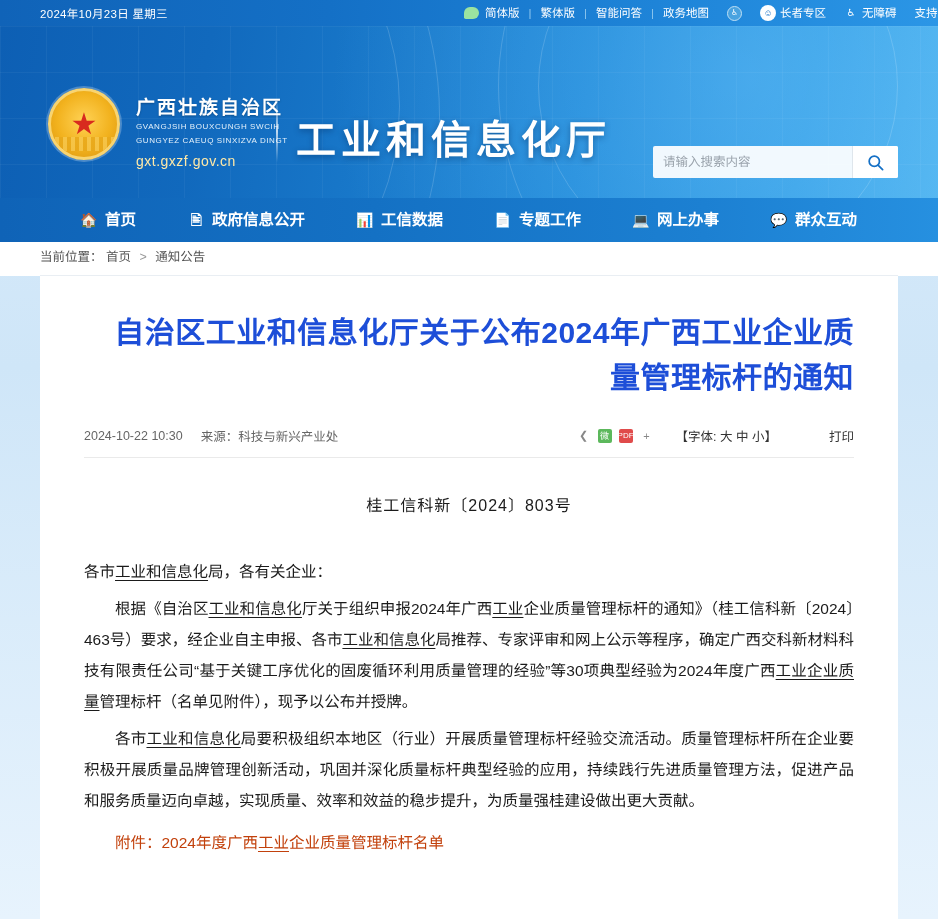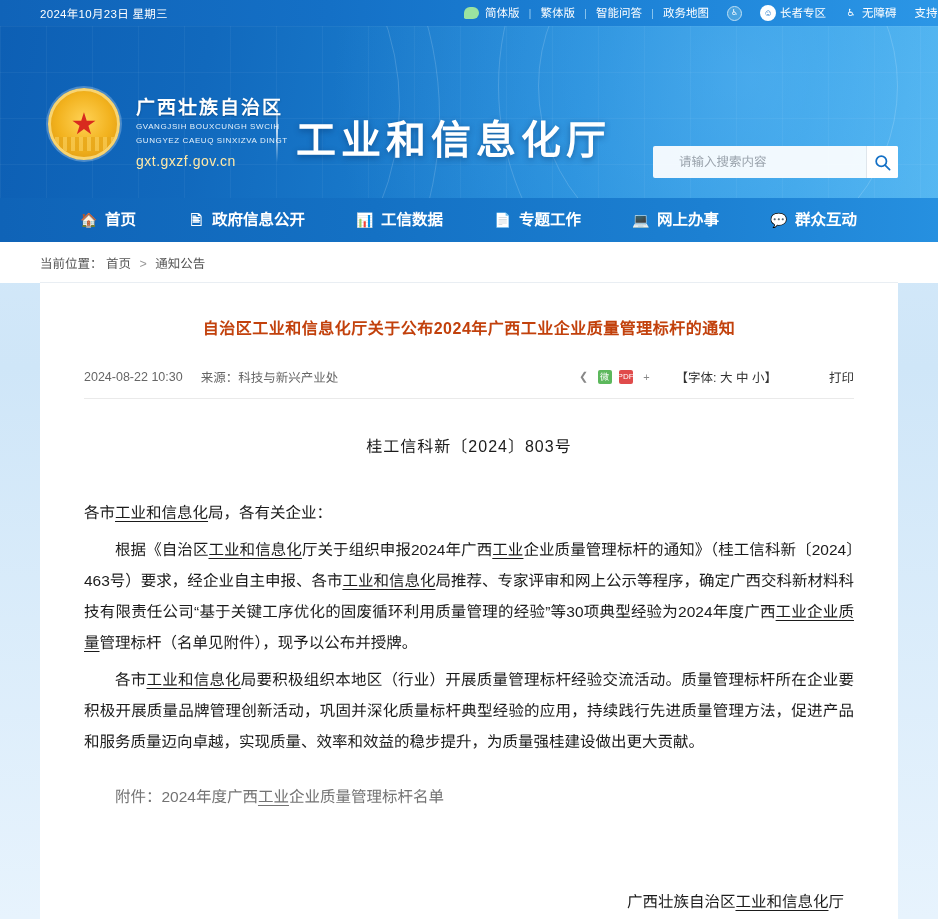--- a/index.html
+++ b/index.html
@@ -158,21 +158,21 @@
     transform: translateY(-100%);
     display: flex;
     width: 245px; height: 32px;
     background: rgba(255,255,255,.93);
     border-radius: 2px;
     overflow: hidden;
   }
   .searchbox input {
     flex: 1;
     border: 0; outline: 0;
-    padding: 0 26px;
+    padding: 0 10px;
     font-size: 12.5px;
     color: #333;
     background: transparent;
     font-family: "Liberation Sans", sans-serif;
   }
   .searchbox input::placeholder { color: #9aa3ac; }
   .search-btn {
     width: 46px;
     background: #ffffff;
     border-left: 1px solid #dfe6ec;
@@ -207,45 +207,45 @@
     font-size: 14px;
   }
 
   
   .crumb-wrap {
     background: #ffffff;
   }
   .crumb {
     width: 858px;
     margin: 0 auto;
-    padding: 11px 0 10px 0;
+    padding: 4px 0 10px 0;
     font-size: 12.5px;
     color: #555;
     border-bottom: 1px solid #e9eef3;
   }
   .crumb a { color: #555; text-decoration: none; }
   .crumb .sep { margin: 0 5px; color: #999; }
 
   
   .page-wrap {
     display: flex;
     justify-content: center;
     background: transparent;
   }
   .article {
     width: 858px;
     background: #ffffff;
     padding: 30px 44px 40px 44px;
     min-height: 640px;
   }
   .art-title {
-    text-align: center;
-    font-size: 16px;
+    text-align: right;
+    font-size: 30px;
     font-weight: bold;
-    color: #c2410c;
+    color: #1d4ed8;
     line-height: 1.5;
     margin: 4px 0 26px 0;
     letter-spacing: .5px;
   }
   .meta {
     display: flex;
     align-items: center;
     font-size: 12.5px;
     color: #666;
     border-bottom: 1px solid #eaeaea;
@@ -280,23 +280,23 @@
     line-height: 2.0;
     color: #1b1b1b;
     text-align: justify;
     margin-bottom: 6px;
   }
   .para.indent { text-indent: 2em; }
   .u { text-decoration: underline; text-underline-offset: 3px; }
   .attach {
     font-size: 15.5px;
     line-height: 2.0;
-    color: #737373;
+    color: #c2410c;
     text-indent: 2em;
-    margin-top: 24px;
+    margin-top: 11px;
   }
   .signature {
     margin-top: 74px;
     text-align: right;
     font-size: 15.5px;
     line-height: 2.1;
     color: #1b1b1b;
     padding-right: 10px;
   }
   .sig-date { padding-right: 46px; }
@@ -408,21 +408,21 @@
     <a href="#">通知公告</a>
   </div>
 </div>
 
 <div class="page-wrap">
   <div class="article">
 
     <h1 class="art-title">自治区工业和信息化厅关于公布2024年广西工业企业质量管理标杆的通知</h1>
 
     <div class="meta">
-      <span class="date">2024-08-22 10:30</span>
+      <span class="date">2024-10-22 10:30</span>
       <span class="src">来源：科技与新兴产业处</span>
       <span class="spacer"></span>
       <span class="share">
         <span class="sh-ico">❮</span>
         <span class="sh-ico sh-green">微</span>
         <span class="sh-ico sh-red">PDF</span>
         <span class="sh-ico">+</span>
       </span>
       <span class="fontsize">【字体: 大 中 小】</span>
       <span class="print">打印</span>

